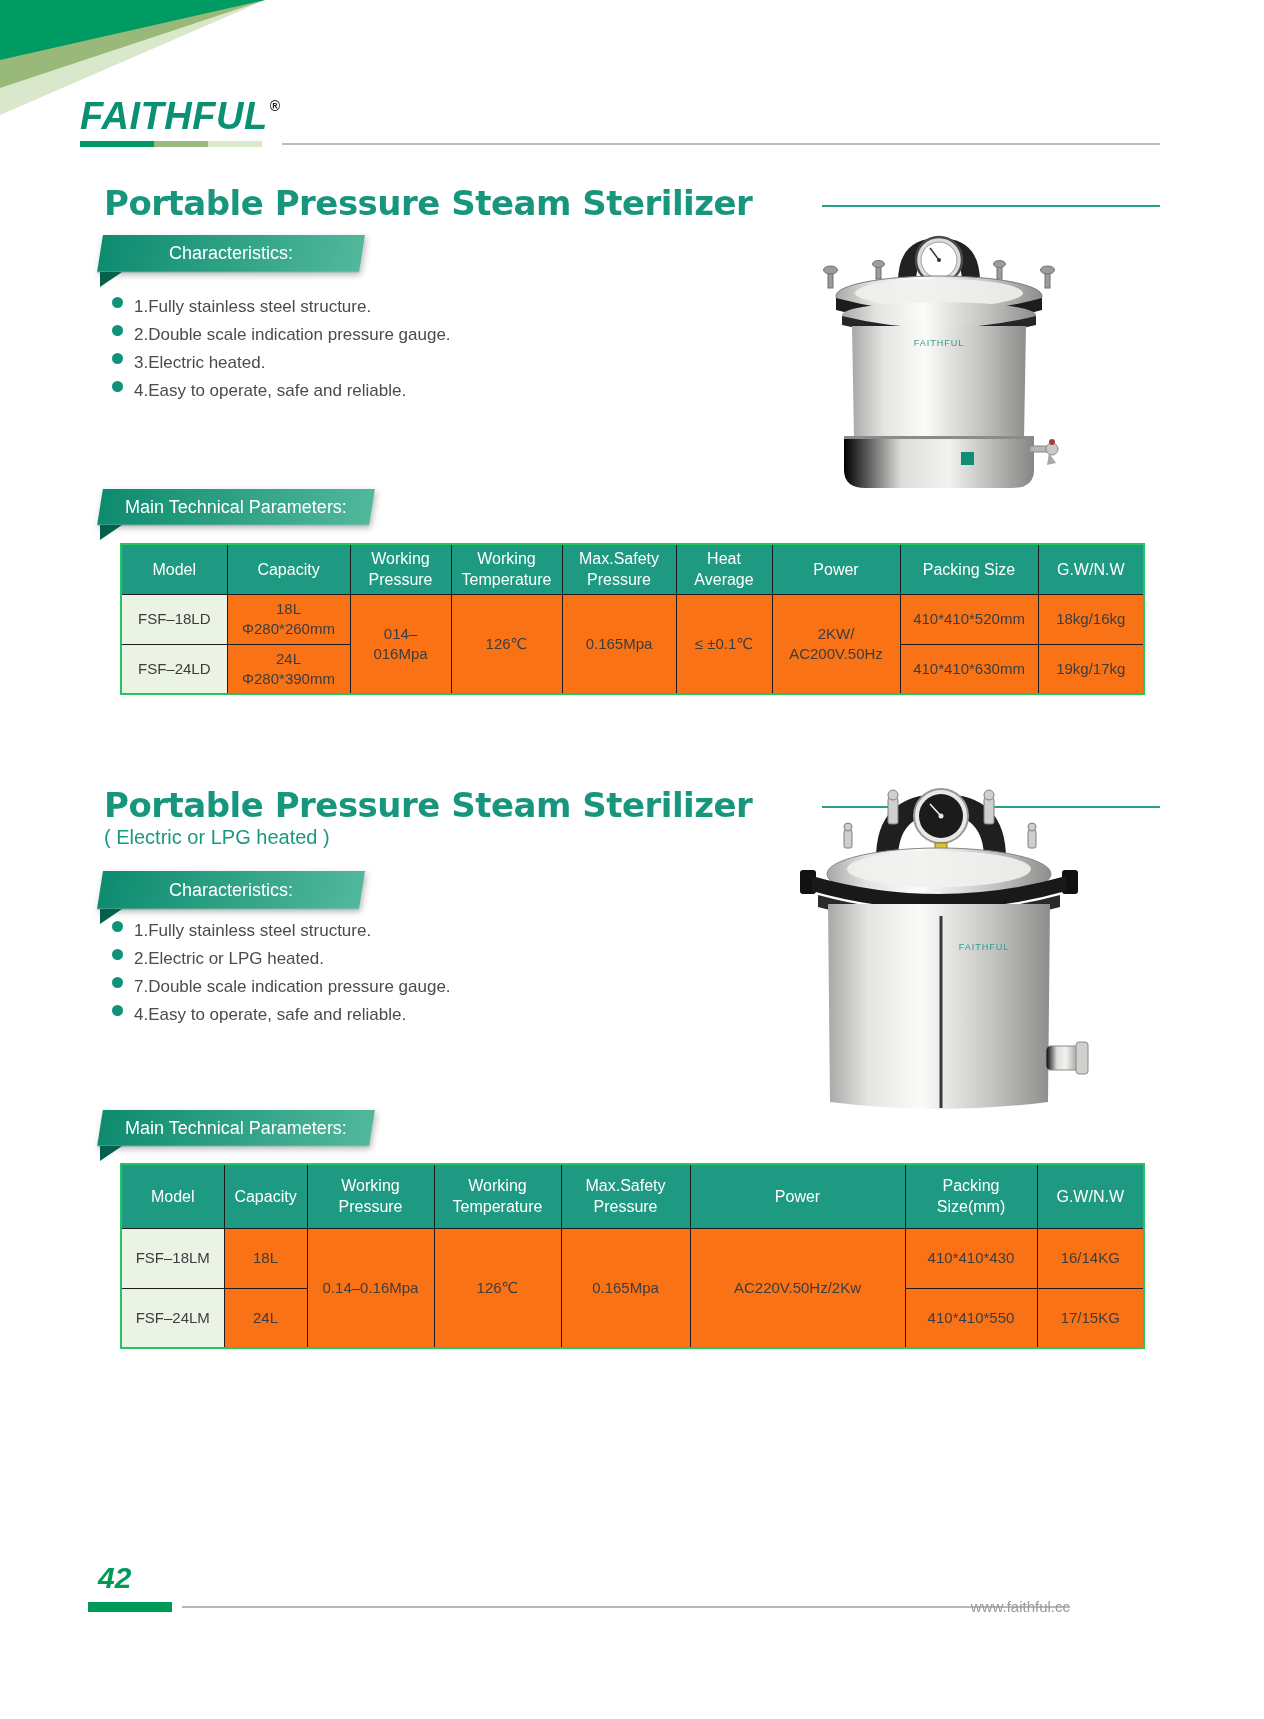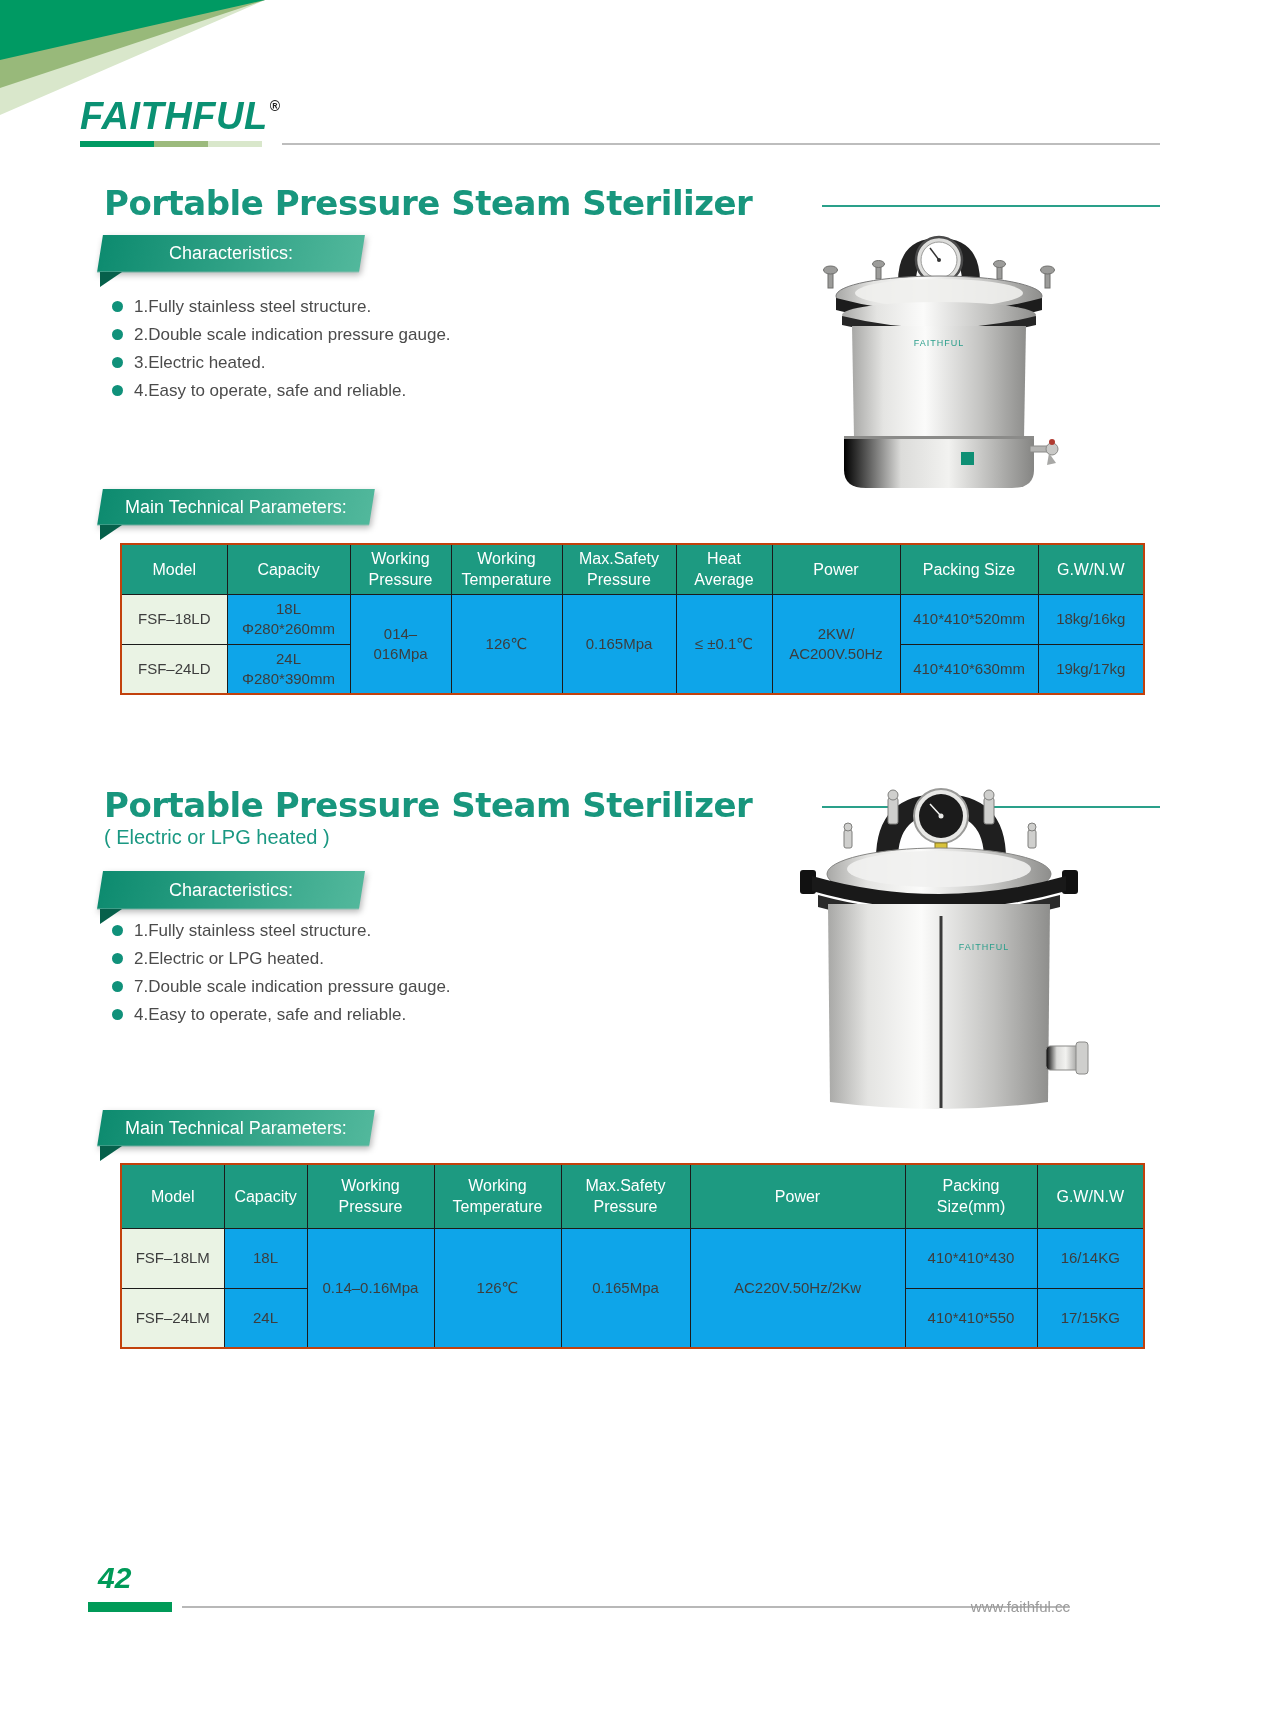--- a/index.html
+++ b/index.html
@@ -34,26 +34,26 @@
   .ribbon{position:absolute;border-radius:18px;}
   .ribbon .rb-bg{position:absolute;inset:0;background:linear-gradient(97deg,#0d8b6f,#52b89c);
                  transform:skewX(-9deg);filter:drop-shadow(2px 3px 3px rgba(0,0,0,.28));}
   .ribbon .rb-fold{position:absolute;left:0px;top:100%;width:22px;height:15px;background:#06604b;
                    clip-path:polygon(0 0,100% 0,0 100%);}
   .ribbon .rb-text{position:absolute;inset:0;display:flex;align-items:center;justify-content:center;
                    color:#fff;font-size:18px;}
 
   
   .char-list{position:absolute;left:112px;display:flex;flex-direction:column;gap:9px;}
-  .char-item{display:flex;align-items:center;gap:11px;font-size:17px;color:#4b4b4b;height:19px;}
+  .char-item{display:flex;align-items:flex-start;gap:11px;font-size:17px;color:#4b4b4b;height:19px;}
   .char-item .dot{width:11px;height:11px;border-radius:50%;background:#10917a;flex:0 0 auto;}
 
   
   table.params{position:absolute;left:120px;border-collapse:collapse;table-layout:fixed;
-               border:2px solid #c2410c;background:#0ea5e9;}
+               border:2px solid #22c55e;background:#f97316;}
   table.params th,table.params td{border:1px solid #1b1b1b;text-align:center;vertical-align:middle;
                white-space:pre-line;padding:0 4px;}
   table.params th{background:#1d9a81;color:#fff;font-weight:400;font-size:16px;line-height:21px;}
   table.params td{font-size:15px;color:#3d3d3d;line-height:20px;}
   table.params td.model{background:#eaf3e4;}
 
   
   .product{position:absolute;}
 
   

